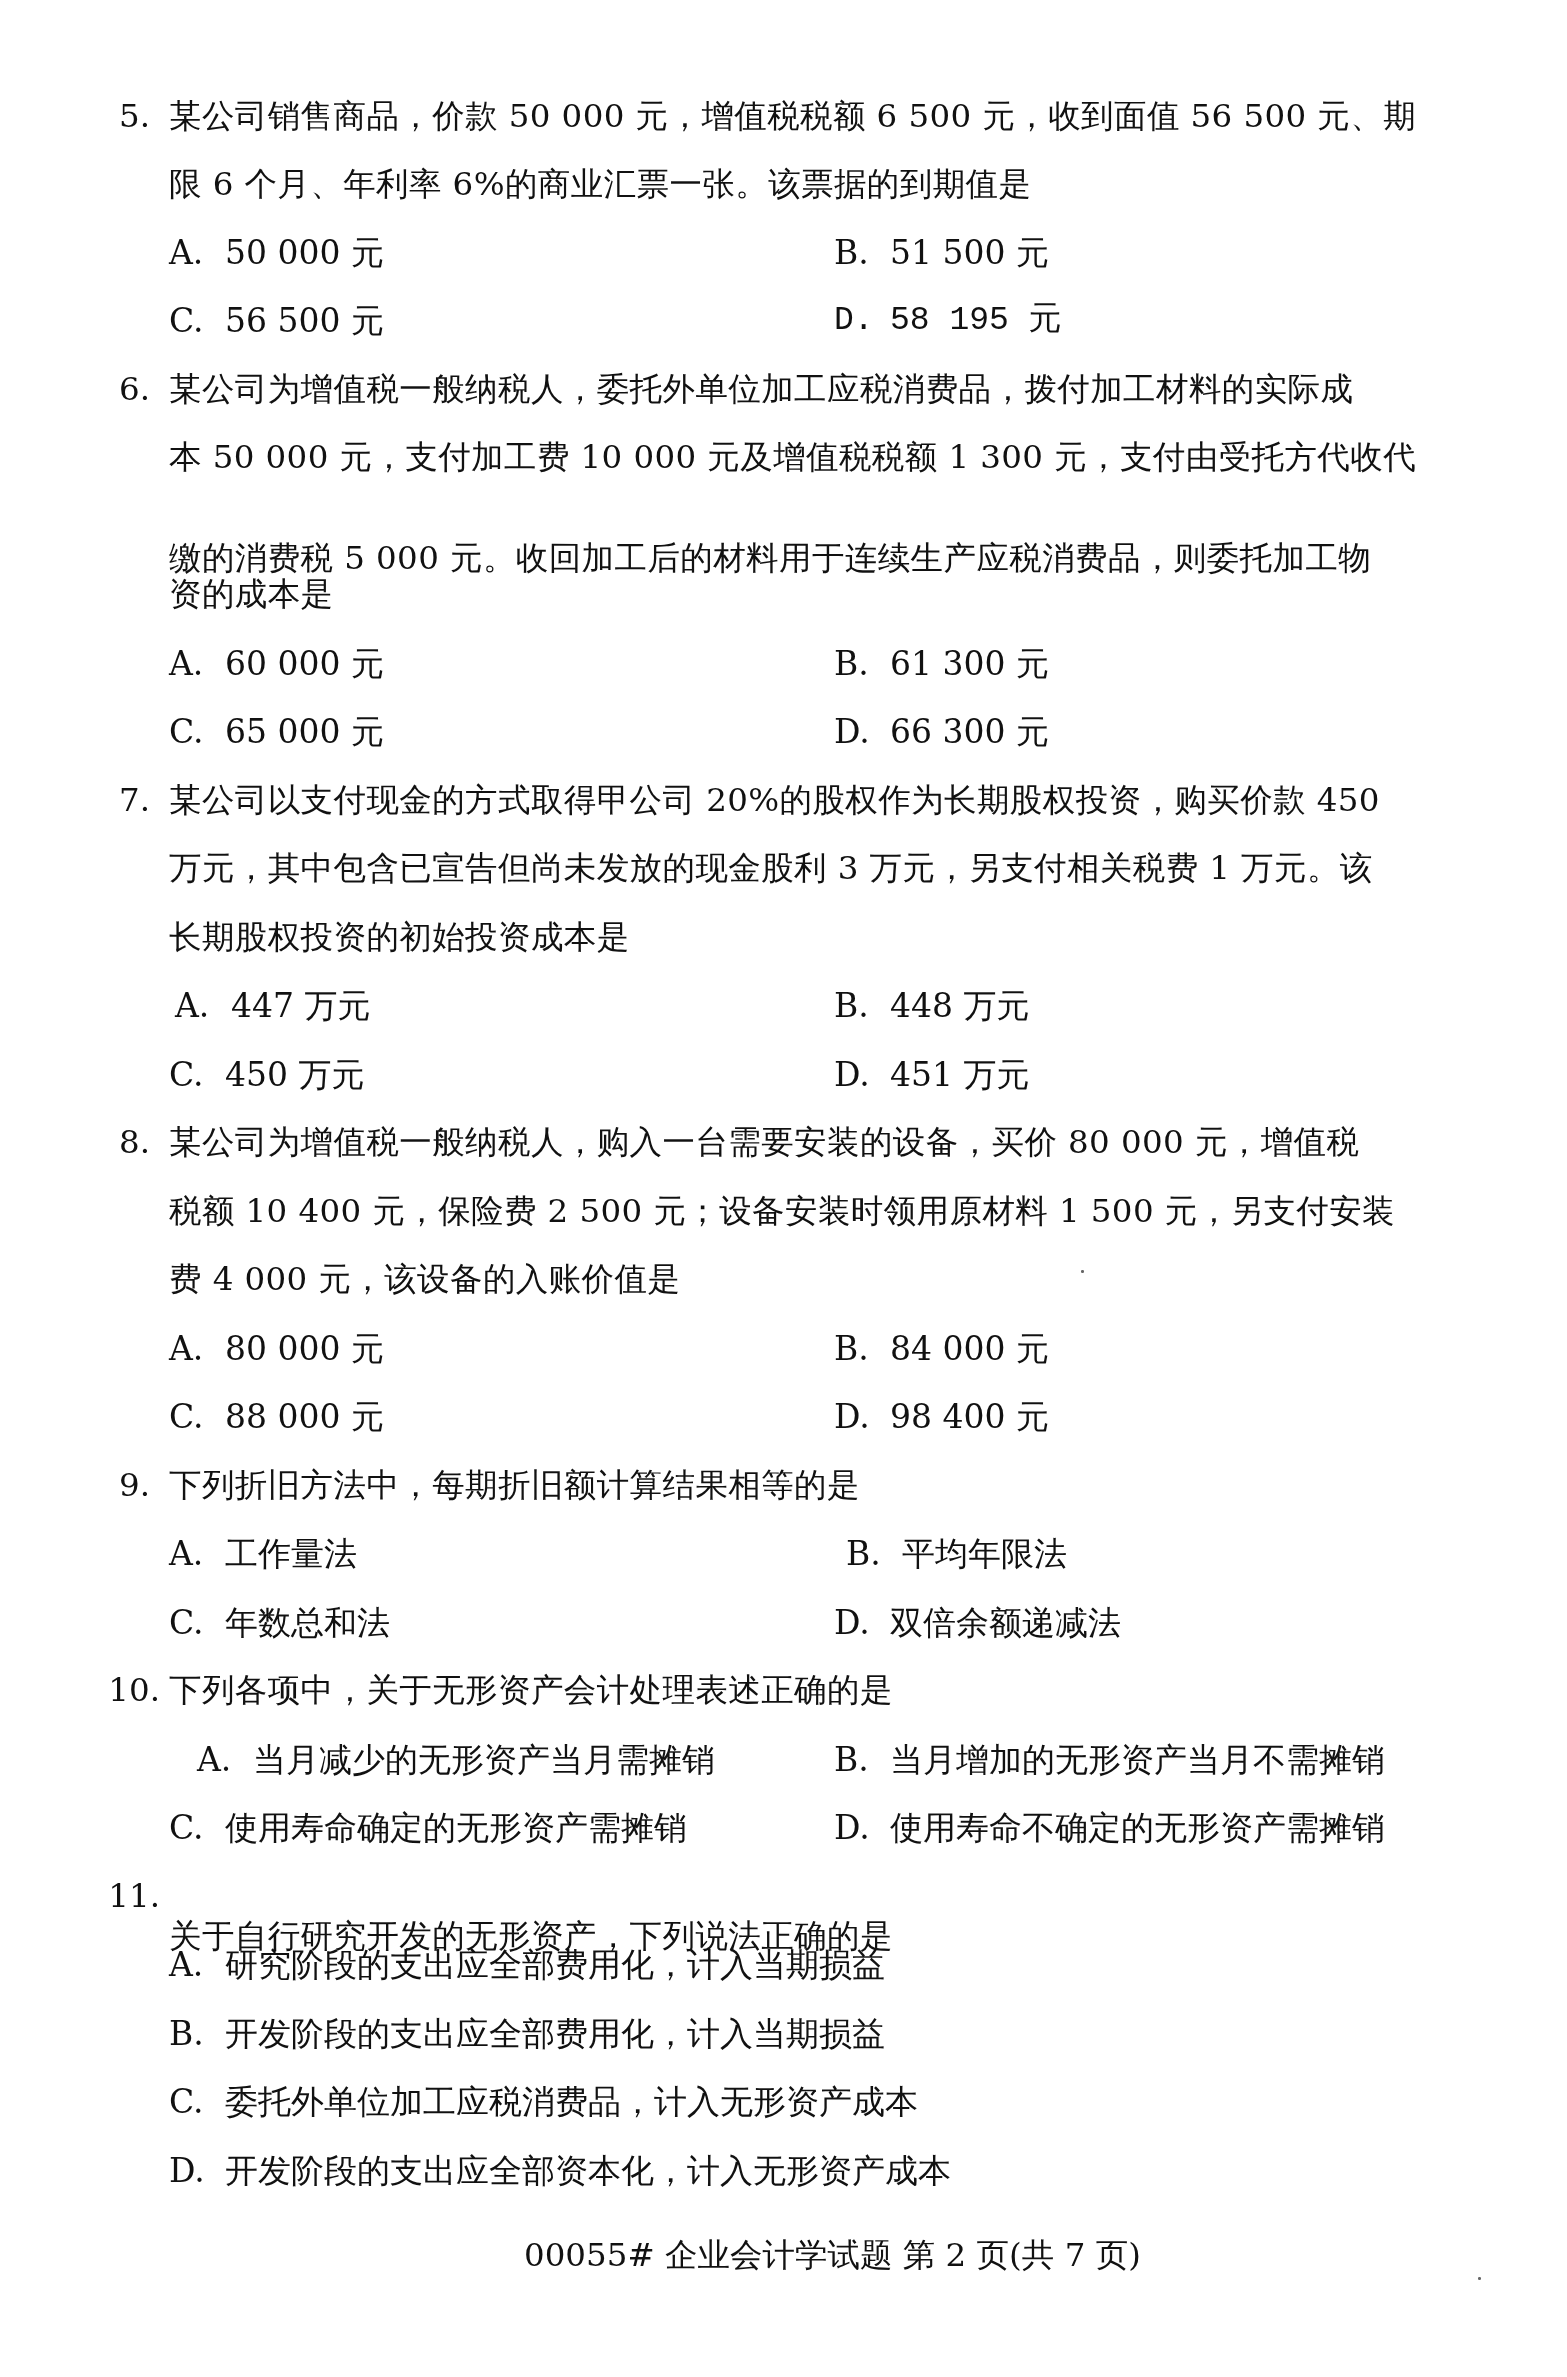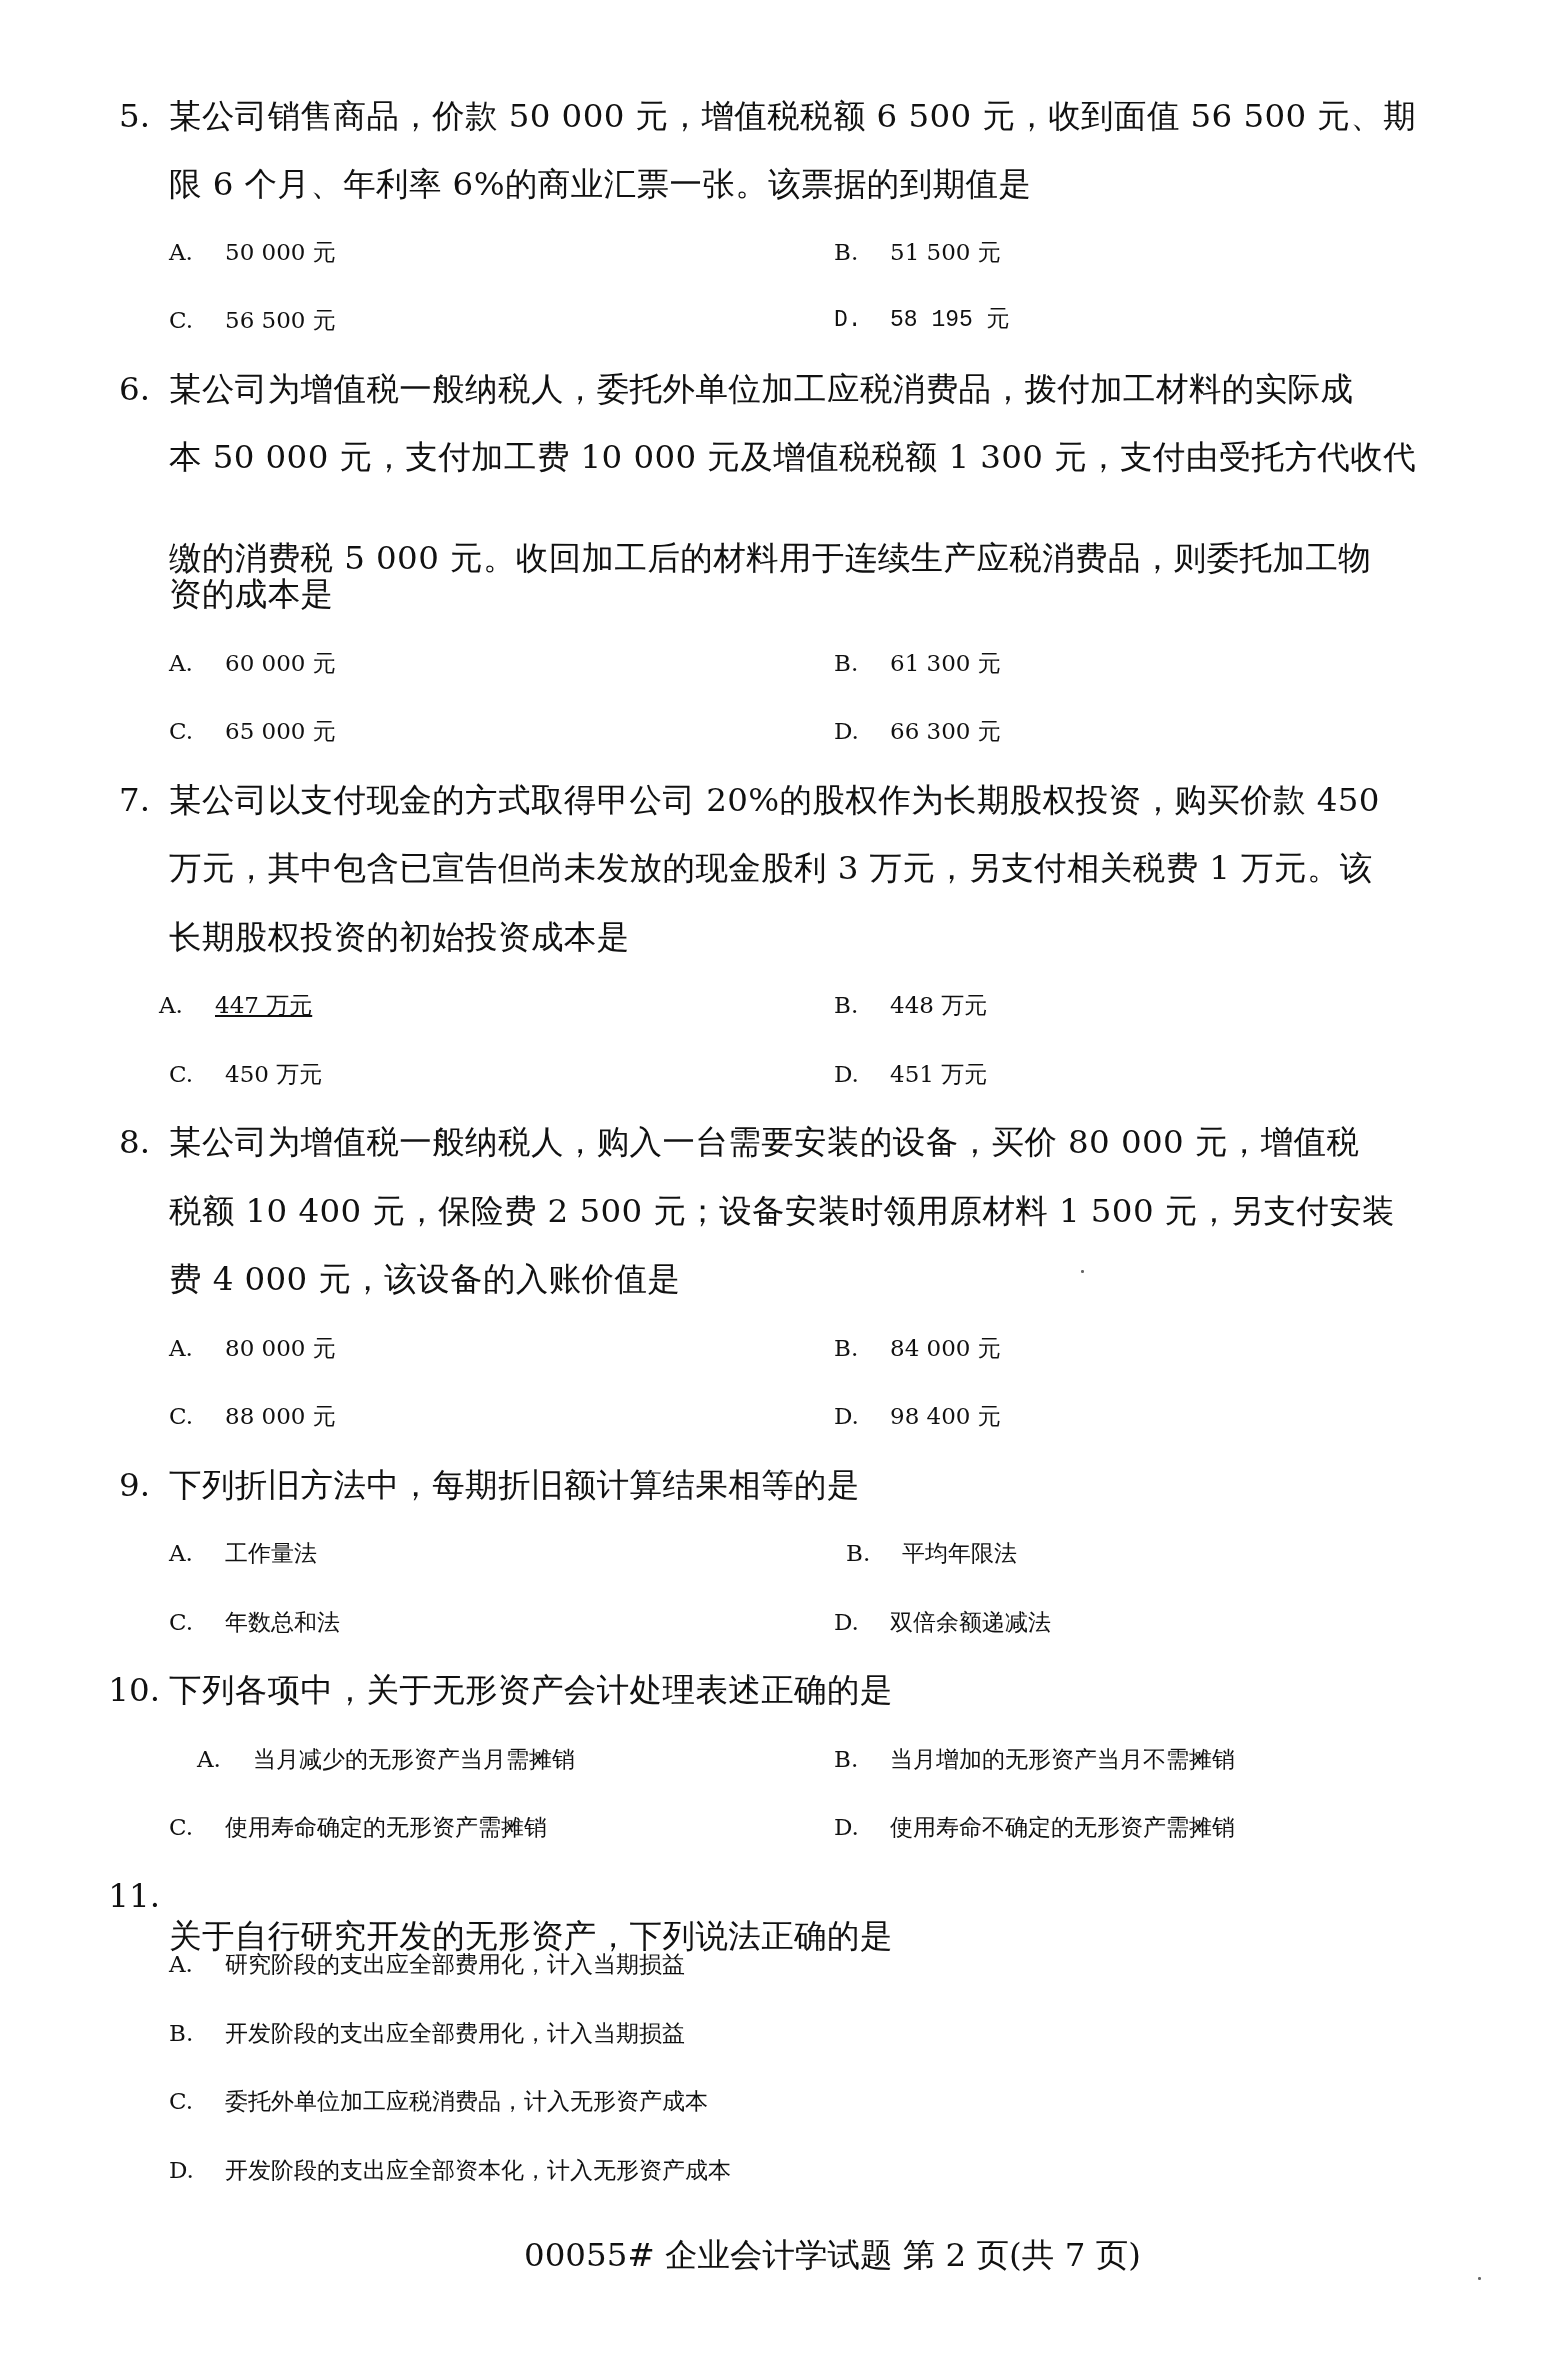--- a/index.html
+++ b/index.html
@@ -7,21 +7,21 @@
     width: 1568px; height: 2377px; position: relative; overflow: hidden;
     font-family: "DejaVu Serif", "Liberation Serif", serif;
     color: #111111;
   }
   .page { position: absolute; left: 0; top: 0; width: 1568px; height: 2377px; }
   .line {
     position: absolute; white-space: nowrap;
     font-size: 32.5px; line-height: 39px; letter-spacing: 0.4px;
   }
   .qnum { position: absolute; white-space: nowrap; font-size: 32.5px; line-height: 39px; text-align: right; width: 69px; }
-  .opt  { position: absolute; white-space: nowrap; font-size: 23px; line-height: 39px; }
+  .opt  { position: absolute; white-space: nowrap; font-size: 33px; line-height: 39px; }
   .optletter { display: inline-block; width: 56px; }
   .footer {
     position: absolute; left: 524px; top: 2236px; white-space: nowrap;
     font-size: 32.5px; line-height: 39px;
   }
   .speck { position: absolute; width: 2.6px; height: 2.6px; background: #666; border-radius: 50%; }
 </style>
 </head>
 <body>
 
@@ -47,21 +47,21 @@
     <span class="opt" style="left:834px;top:644px;"><span class="optletter">B.</span><span>61 300 元</span></span>
     <span class="opt" style="left:169px;top:712px;"><span class="optletter">C.</span><span>65 000 元</span></span>
     <span class="opt" style="left:834px;top:712px;"><span class="optletter">D.</span><span>66 300 元</span></span>
   </div>
 
   <div>
     <span class="qnum" style="left:81px;top:781px;">7.</span>
     <span class="line" style="left:169px;top:781px;">某公司以支付现金的方式取得甲公司 20%的股权作为长期股权投资，购买价款 450</span>
     <span class="line" style="left:169px;top:849px;">万元，其中包含已宣告但尚未发放的现金股利 3 万元，另支付相关税费 1 万元。该</span>
     <span class="line" style="left:169px;top:918px;">长期股权投资的初始投资成本是</span>
-    <span class="opt" style="left:159px;top:986px;text-decoration:underline;"><span class="optletter">A.</span><span>447 万元</span></span>
+    <span class="opt" style="left:175px;top:986px;"><span class="optletter">A.</span><span>447 万元</span></span>
     <span class="opt" style="left:834px;top:986px;"><span class="optletter">B.</span><span>448 万元</span></span>
     <span class="opt" style="left:169px;top:1055px;"><span class="optletter">C.</span><span>450 万元</span></span>
     <span class="opt" style="left:834px;top:1055px;"><span class="optletter">D.</span><span>451 万元</span></span>
   </div>
 
   <div>
     <span class="qnum" style="left:81px;top:1123px;">8.</span>
     <span class="line" style="left:169px;top:1123px;">某公司为增值税一般纳税人，购入一台需要安装的设备，买价 80  000 元，增值税</span>
     <span class="line" style="left:169px;top:1192px;">税额 10  400 元，保险费 2  500 元；设备安装时领用原材料 1  500 元，另支付安装</span>
     <span class="line" style="left:169px;top:1260px;">费 4  000 元，该设备的入账价值是</span>

